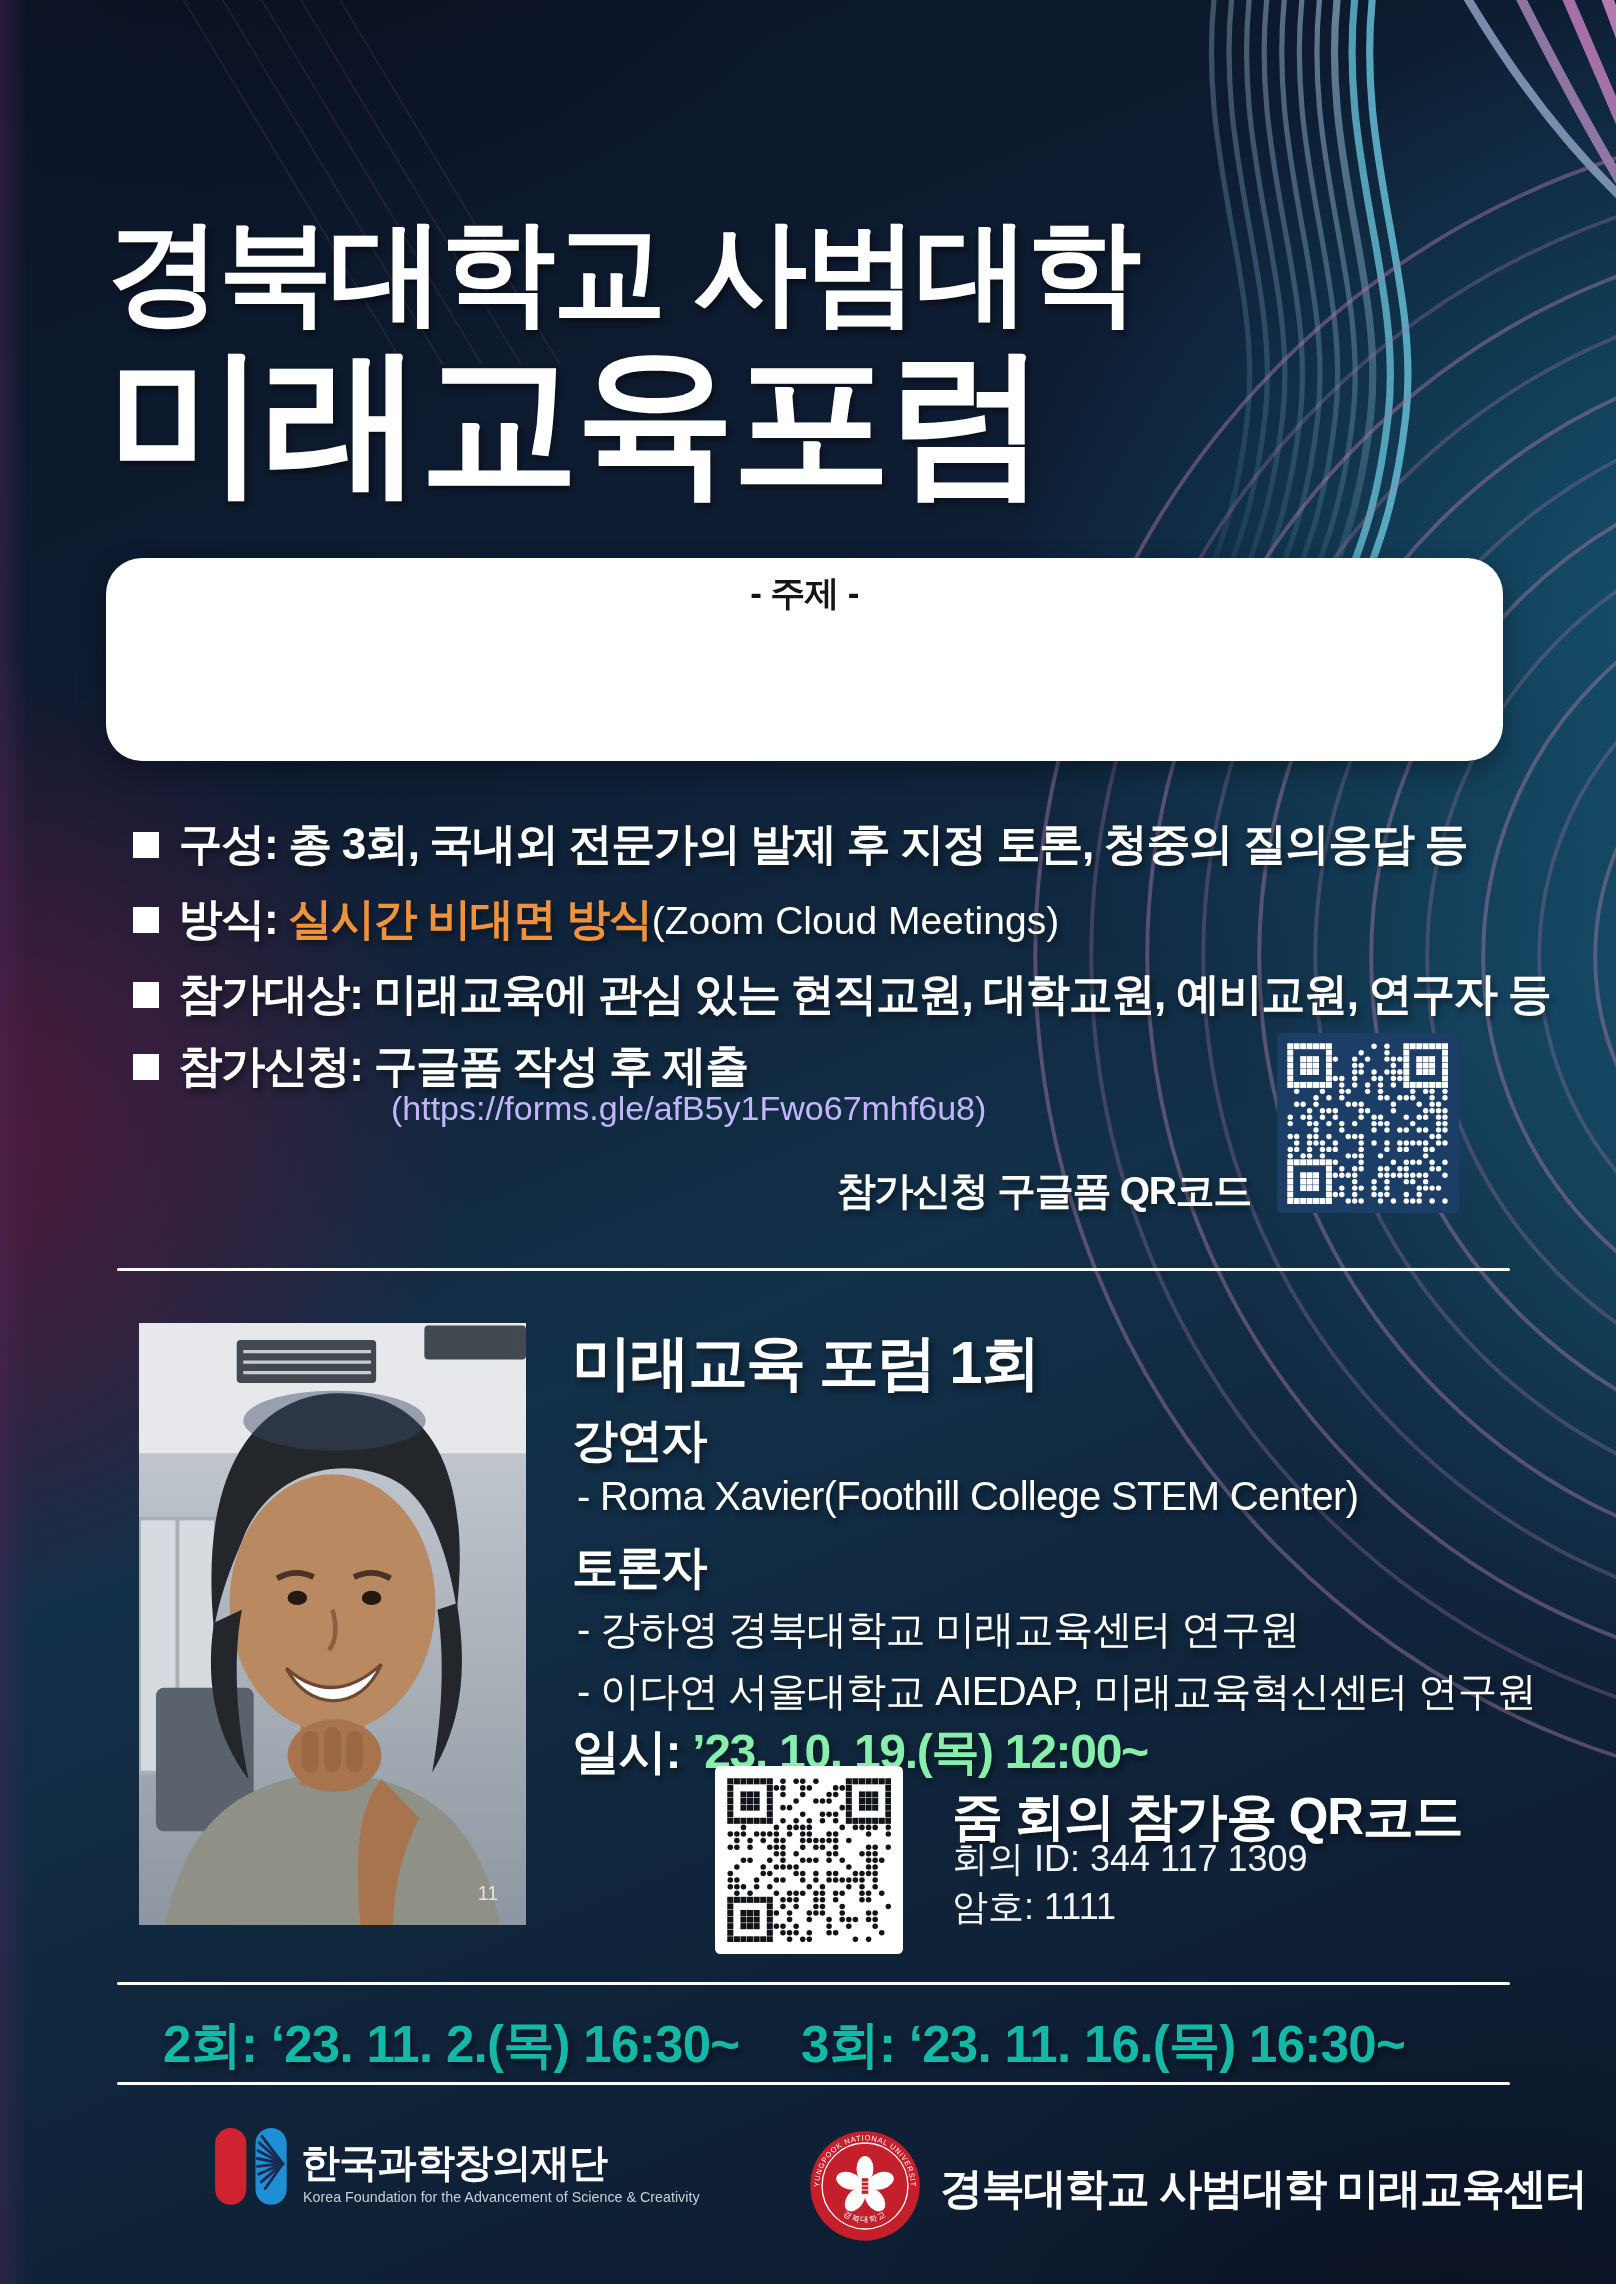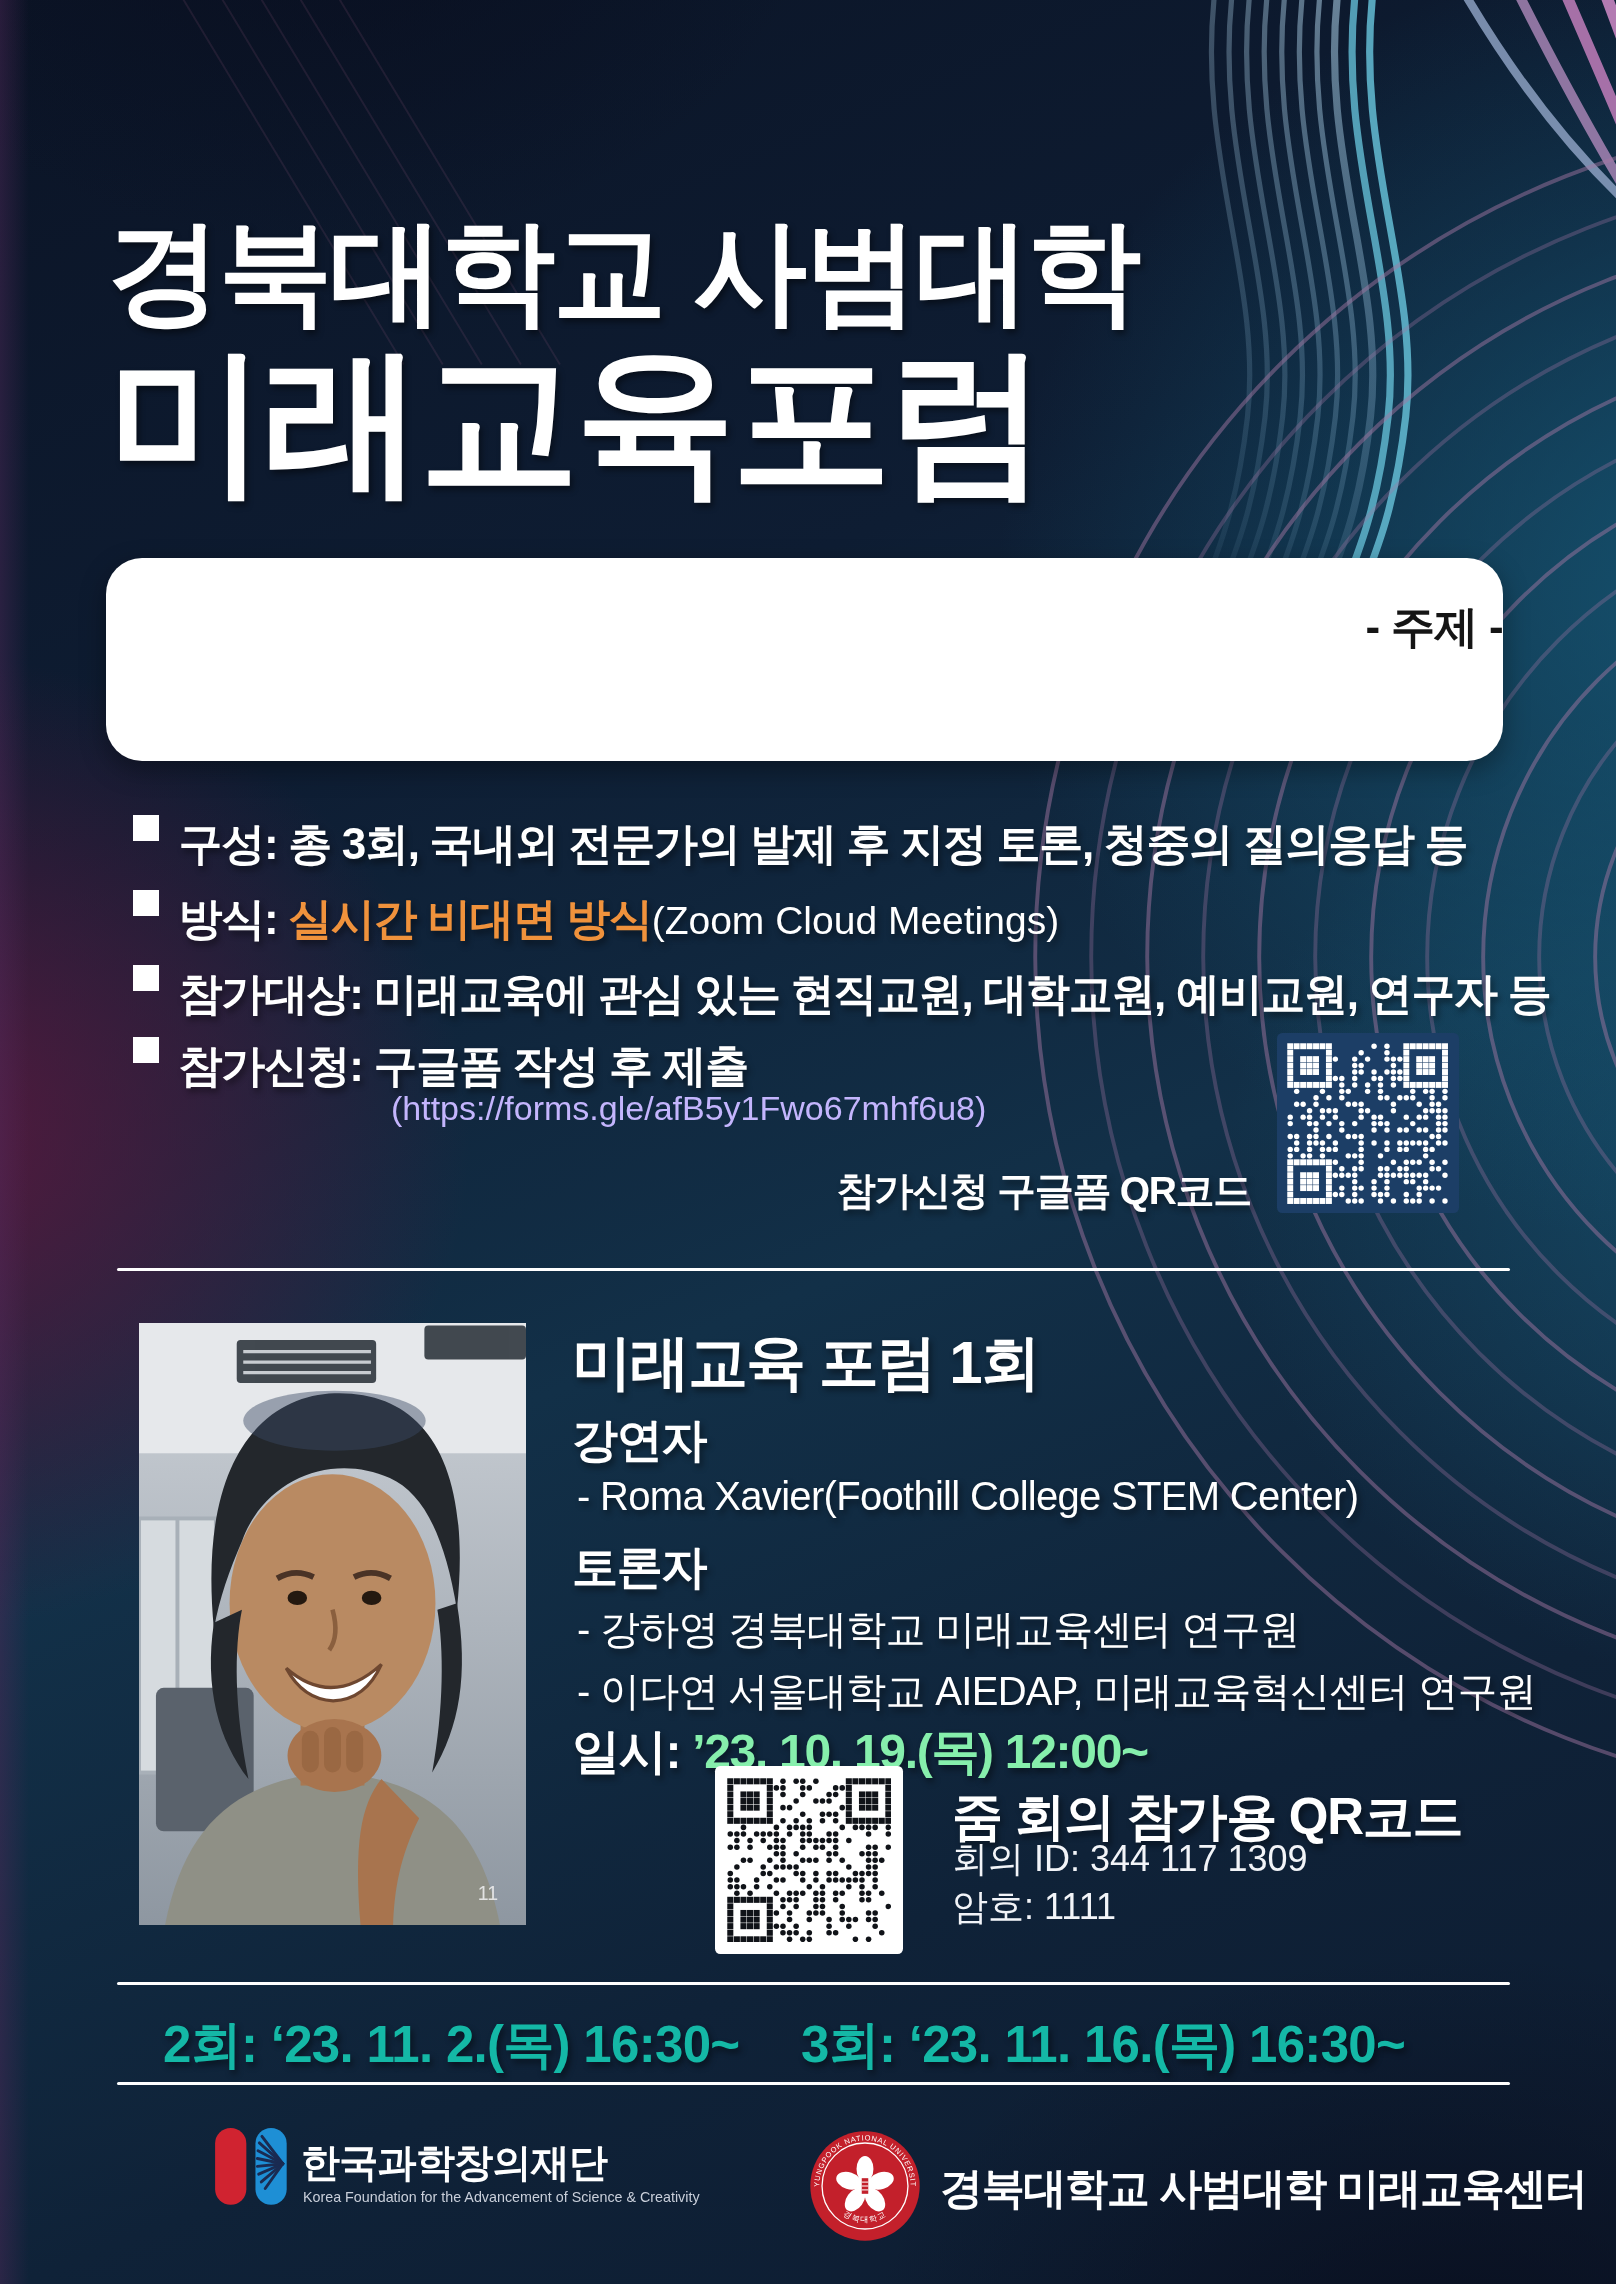--- a/index.html
+++ b/index.html
@@ -24,26 +24,26 @@
   .abs{position:absolute;}
   .shadow{text-shadow:2.6px 3.9px 6.5px rgba(0,0,0,.45);}
   
   .t1{font-size:114px;font-weight:800;color:#fff;letter-spacing:-2.6px;line-height:1;}
   .t2{font-size:160px;font-weight:800;color:#fff;letter-spacing:-3.9px;line-height:1;margin-top:11.7px;}
   
   .topic-box{
     left:106px;top:558px;width:1397px;height:203px;background:#fff;border-radius:36px;
     box-shadow:0 9px 26px rgba(0,0,0,.35);text-align:center;
   }
-  .topic-label{margin-top:40px;font-size:44px;font-weight:800;color:#151515;letter-spacing:-0.7px;text-align:right;}
+  .topic-label{margin-top:12px;font-size:35px;font-weight:800;color:#151515;letter-spacing:-0.7px;}
   .topic-line{margin-top:17px;font-size:56px;font-weight:800;letter-spacing:-2px;white-space:nowrap;}
   .topic-line .hl{color:#F0923C;}
   .topic-line .rest{color:#151515;}
   
-  .brow{position:absolute;left:133px;display:flex;align-items:flex-start;white-space:nowrap;}
+  .brow{position:absolute;left:133px;display:flex;align-items:center;white-space:nowrap;}
   .sq{width:26px;height:26px;background:#fff;display:inline-block;margin-right:19.5px;flex:none;}
   .btxt{font-size:44px;font-weight:800;color:#fff;letter-spacing:-1.3px;}
   .btxt .hl{color:#F0923C;}
   .btxt .thin{font-weight:400;font-size:39px;letter-spacing:0;}
   .url-line{left:391px;top:1089px;font-size:34px;font-weight:400;color:#c4b5fd;letter-spacing:0;}
   .qr-cap{right:365px;top:1164px;font-size:39px;font-weight:800;color:#fff;letter-spacing:-1.3px;}
   .qr-panel{border-radius:5.2px;}
   #qr1{left:1277px;top:1033px;width:182px;height:180px;background:#1C3E66;padding:0;}
   #qr1 svg{position:absolute;inset:10.4px;}
   #qr2{left:715px;top:1766px;width:188px;height:188px;background:#fff;}

